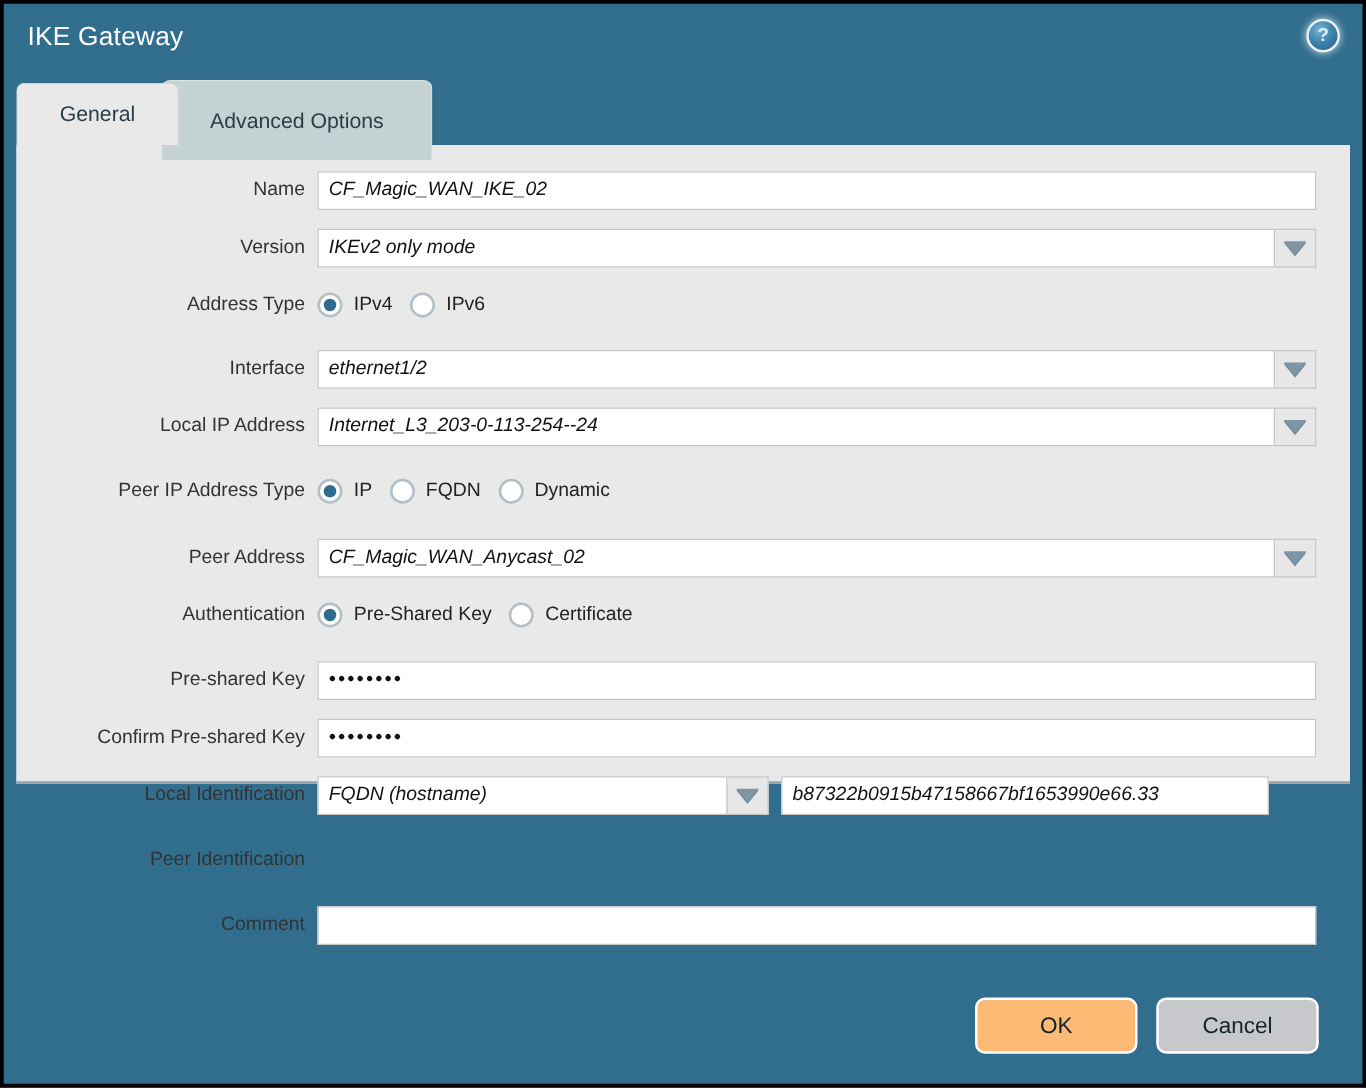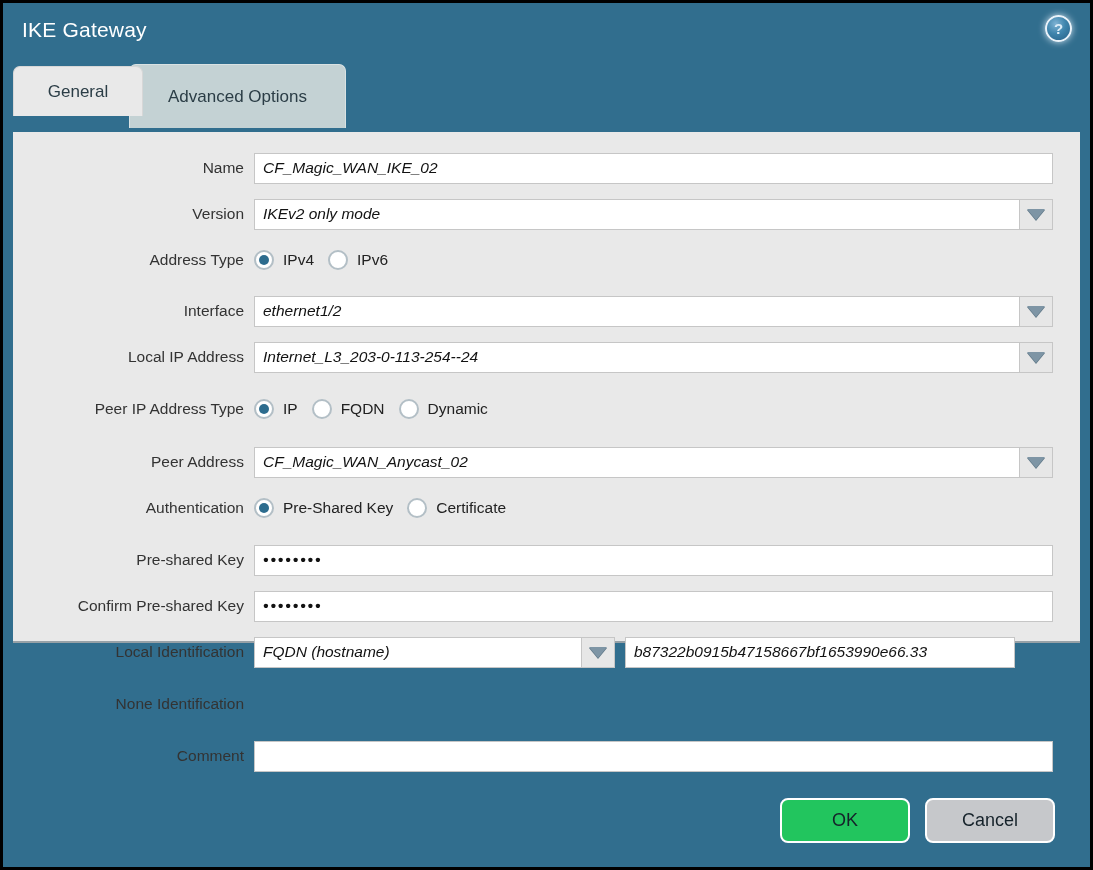--- a/index.html
+++ b/index.html
@@ -16,21 +16,21 @@
         display:flex;align-items:center;justify-content:center;cursor:pointer;}
   .help span{color:#dcedf8;font-size:15px;font-weight:bold;line-height:1;}
 
   
   .tab{position:absolute;display:flex;align-items:center;justify-content:center;
        border-radius:7px 7px 0 0;font-size:17px;color:#2b3d46;cursor:pointer;}
   .tab.active{left:10px;top:63px;width:130px;height:50px;background:#e9e9e9;border:1px solid #d7d7d7;border-bottom:none;z-index:3;}
   .tab.inactive{left:126px;top:61px;width:217px;height:64px;background:#c4d2d4;border:1px solid #d9e2e3;border-bottom:none;z-index:2;}
 
   
-  .panel{position:absolute;left:10px;top:129px;width:1067px;height:511px;background:#e9e9e9;
+  .panel{position:absolute;left:10px;top:113px;width:1067px;height:511px;background:#e9e9e9;
          border-bottom:2px solid #97a1a7;z-index:1;}
 
   .row{position:absolute;left:0;width:100%;display:flex;align-items:center;height:32px;}
   .lbl{width:241px;text-align:right;padding-right:10px;font-size:15.5px;color:#333;white-space:nowrap;flex:0 0 241px;}
   .ctrl{display:flex;align-items:center;}
 
   input.txt{height:31px;border:1px solid #c6c6c6;background:#fff;padding:0 8px;font-size:15.5px;color:#121212;outline:none;font-style:italic;}
   .w-full{width:799px;}
   .w-combo{width:766px;}
   .w-small{width:328px;}
@@ -44,21 +44,21 @@
 
   .radio-group{display:flex;align-items:center;gap:14px;}
   .radio-item{display:flex;align-items:center;gap:9px;cursor:pointer;}
   .radio{width:20px;height:20px;border-radius:50%;background:#fff;border:2px solid #b3bfc6;position:relative;flex:0 0 20px;}
   .radio.selected::after{content:"";position:absolute;left:3px;top:3px;width:10px;height:10px;border-radius:50%;background:#2d6c8e;}
   .radio-label{font-size:15.5px;color:#222;}
 
   
   .footer-btn{position:absolute;height:45px;border-radius:8px;border:2px solid #ffffff;
               font-size:18px;color:#15222a;cursor:pointer;}
-  .btn-ok{left:777px;top:795px;width:130px;background:#22c55e;}
+  .btn-ok{left:777px;top:795px;width:130px;background:#fdba74;}
   .btn-cancel{left:922px;top:795px;width:130px;background:#c6c8cb;text-align:center;}
 </style>
 </head>
 <body>
 
 <div class="frame">
   <div class="dialog">
 
     <div class="titlebar">
       <span class="title">IKE Gateway</span>
@@ -188,21 +188,21 @@
         <div class="ctrl">
           <input class="txt w-small" type="text" value="FQDN (hostname)" style="">
           <div class="arrowbtn">
               <div class="tri"></div>
             </div>
           <input class="txt w-val" type="text" value="b87322b0915b47158667bf1653990e66.33" style="">
         </div>
       </div>
 
       <div class="row" style="top:556px">
-        <div class="lbl">None Identification</div>
+        <div class="lbl">Peer Identification</div>
       </div>
 
       <div class="row" style="top:608px">
         <div class="lbl">Comment</div>
         <div class="ctrl">
           <input class="txt w-full" type="text" value="" style="">
         </div>
       </div>
 
     </div>

